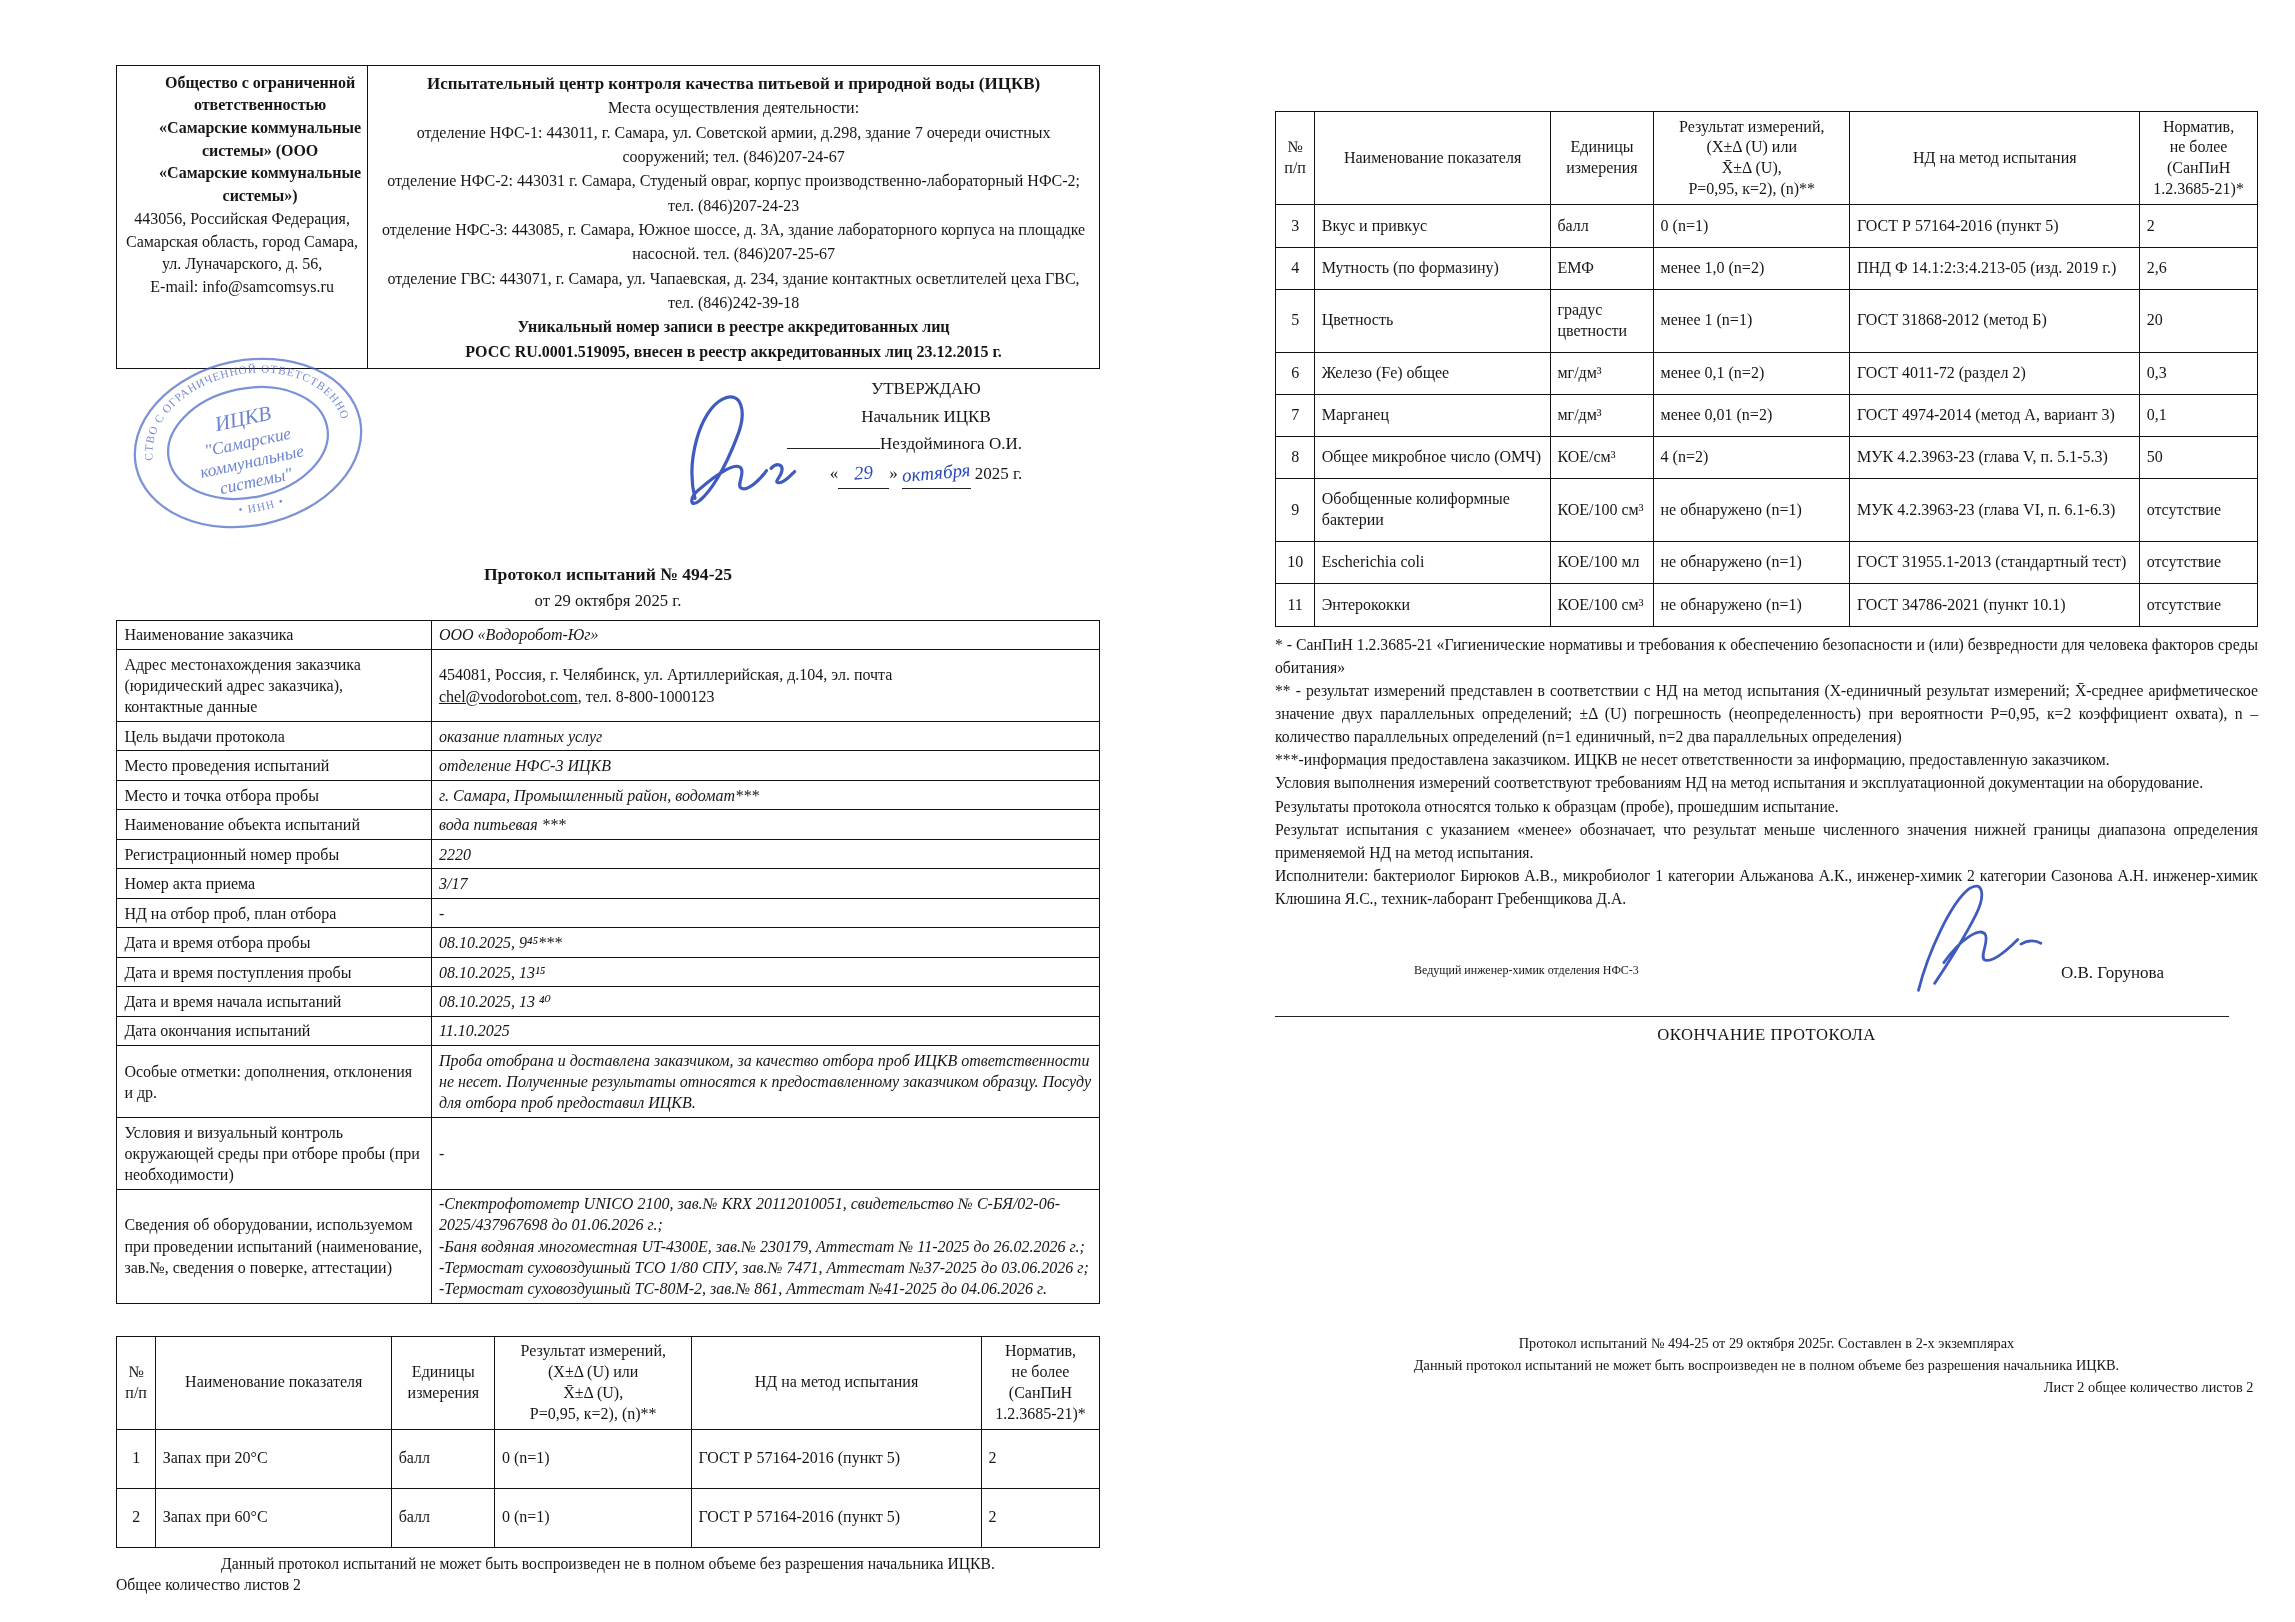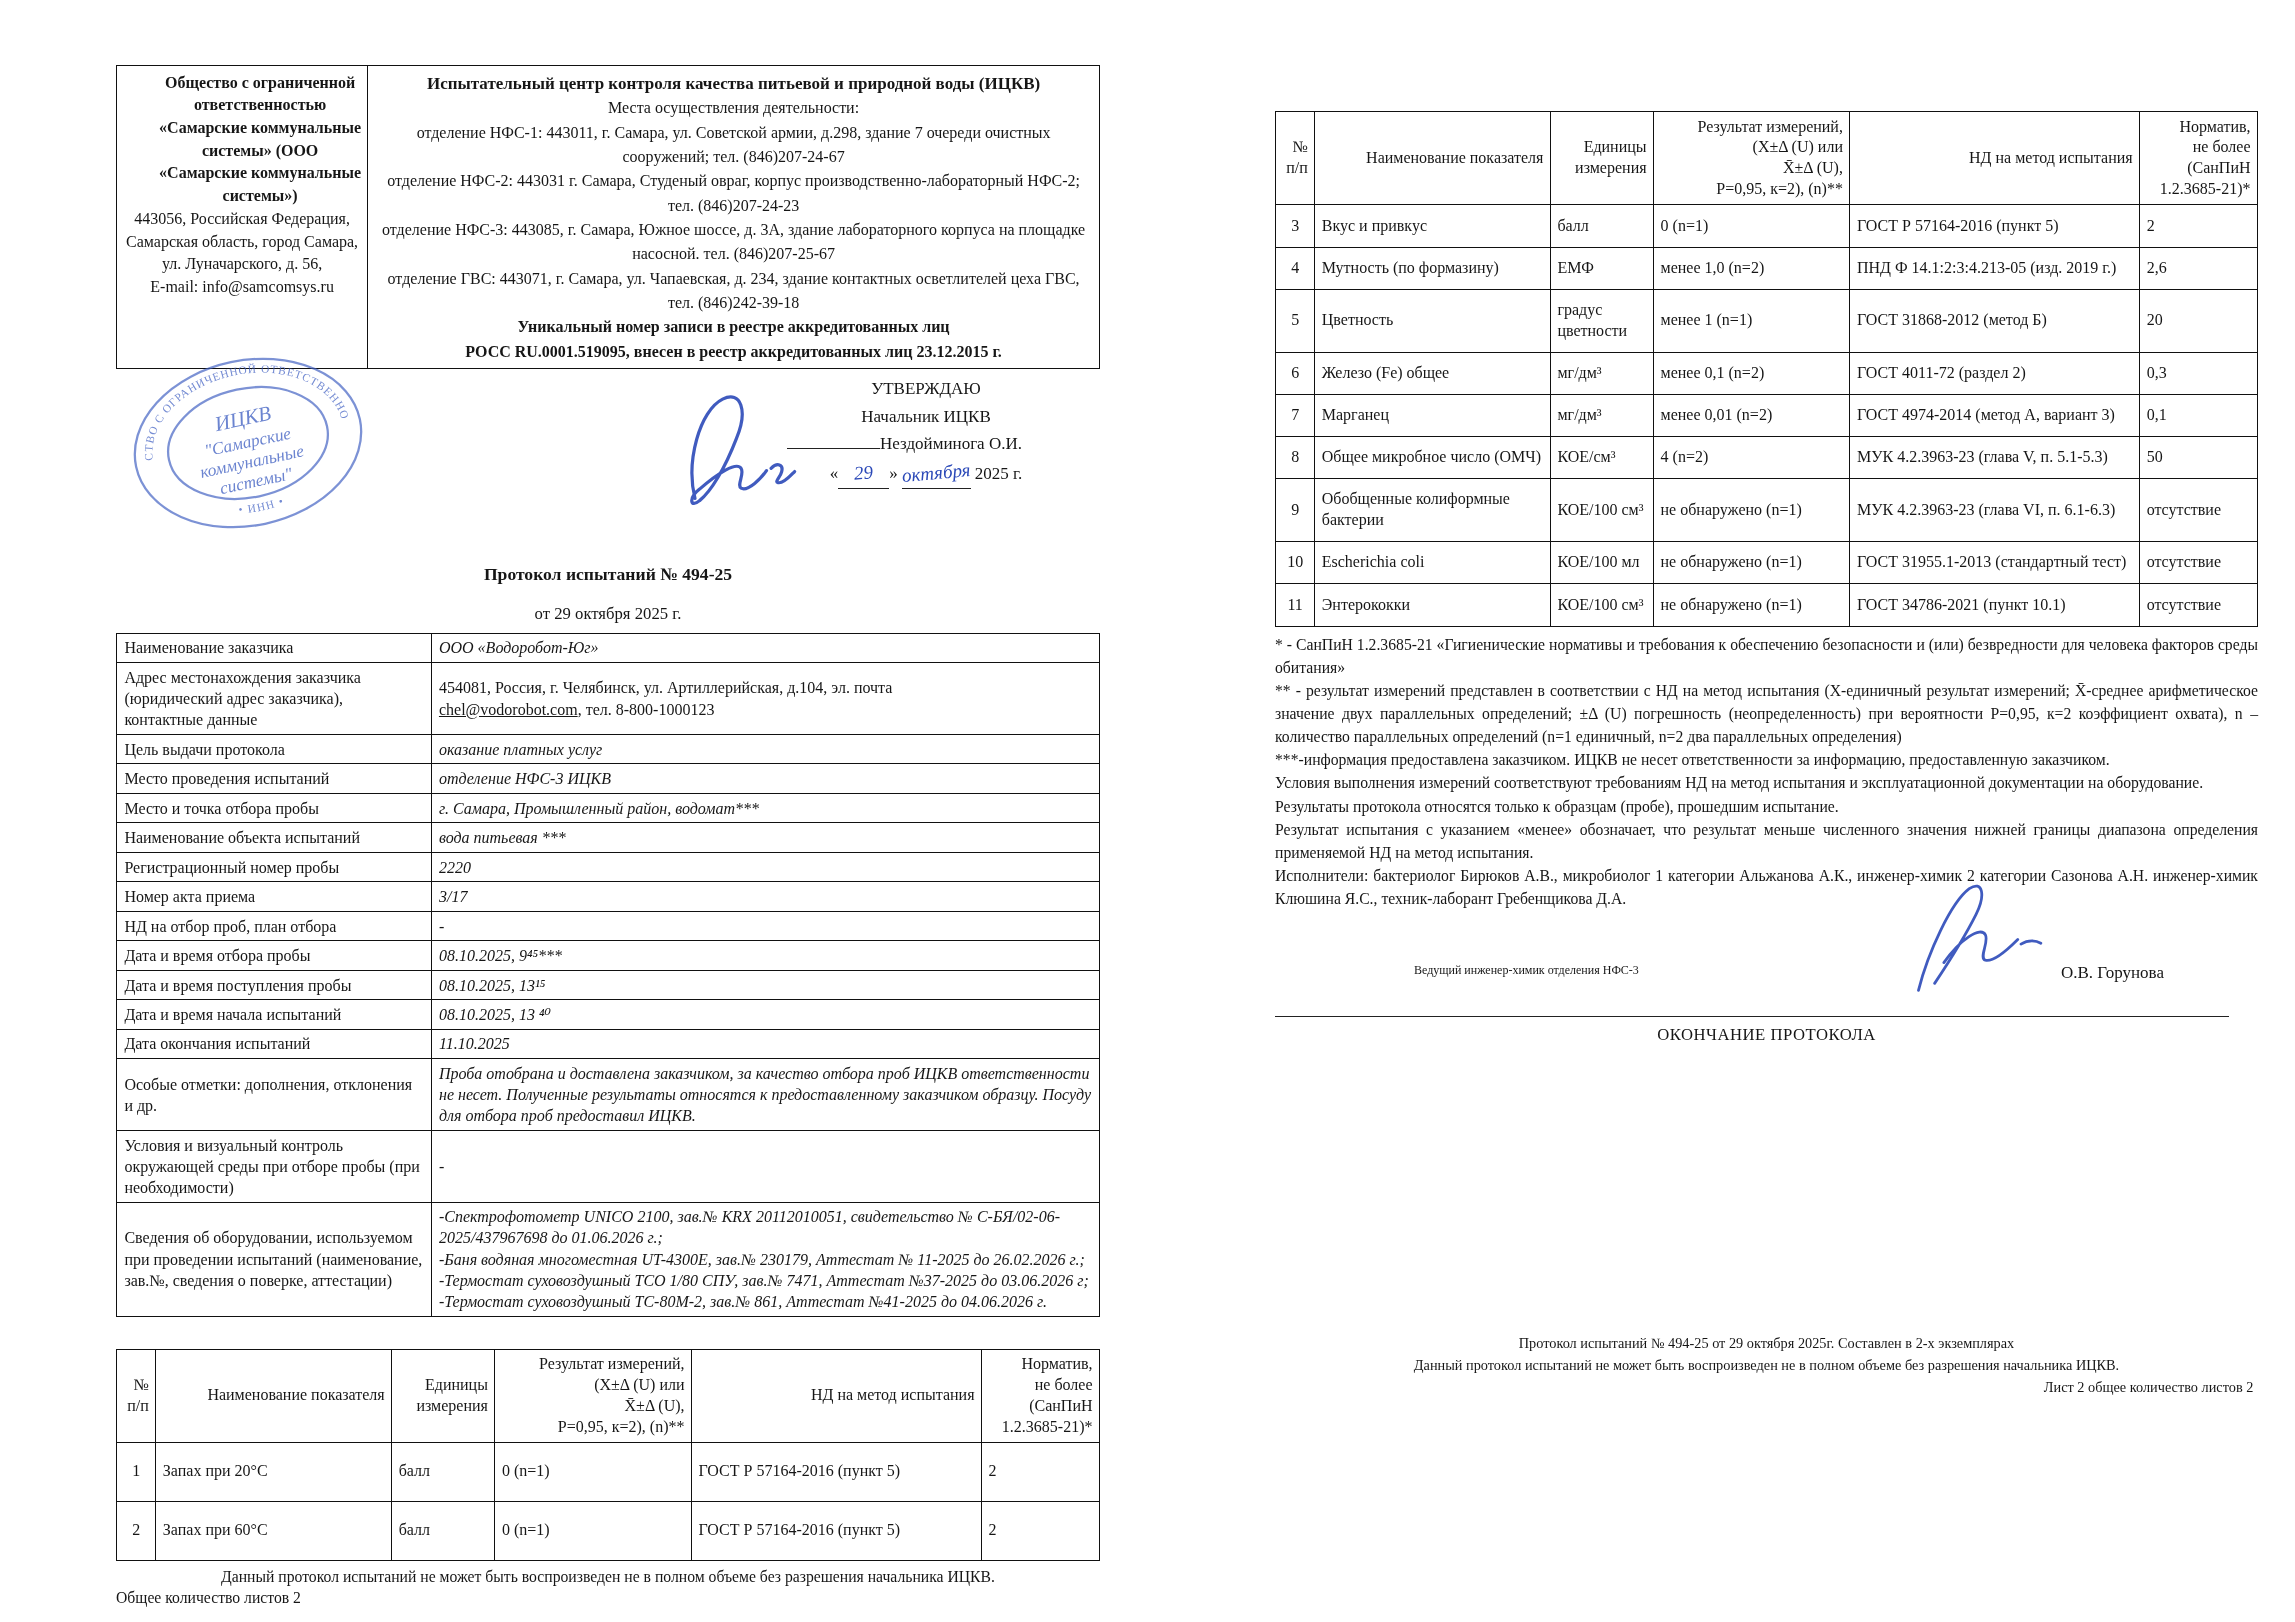--- a/index.html
+++ b/index.html
@@ -29,32 +29,32 @@
             line-height:1.62;text-align:center;}
   .a-name-line{text-align:left;padding-left:74px;}
   .fill-line{display:inline-block;width:93px;border-bottom:1.4px solid #222;}
   .hand{color:#2b49b8;font-style:italic;display:inline-block;transform:rotate(-5deg);font-size:19px;}
   .uline{border-bottom:1.4px solid #222;min-width:51px;text-align:center;display:inline-block;}
   .sig1{position:absolute;left:551px;top:14px;width:222px;height:143px;}
   .sig-stroke{fill:none;stroke:#2b49b8;stroke-linecap:round;stroke-linejoin:round;opacity:.9;}
 
   .ptitle{text-align:center;margin-top:1.9px;}
   .t1{font-weight:bold;font-size:17.6px;margin-top:28px;}
-  .t2{font-size:16.7px;margin-top:19px;}
+  .t2{font-size:16.7px;margin-top:6px;}
 
   
   .details{width:100%;border-collapse:collapse;margin-top:8.3px;font-size:16px;}
   .details td{border:1.9px solid #111;padding:3.7px 7.4px;line-height:1.32;vertical-align:middle;}
   .details td.val{white-space:pre-line;font-style:italic;}
   .email{text-decoration:underline;}
 
   
   .results{width:100%;border-collapse:collapse;font-size:16px;}
   .results th,.results td{border:1.9px solid #111;padding:4.6px 6.5px;line-height:1.3;vertical-align:middle;}
-  .results th{font-weight:normal;text-align:right;white-space:pre-line;}
+  .results th{font-weight:normal;text-align:center;white-space:pre-line;}
   .results td.c-num{text-align:center;}
   .r1{margin-top:32px;}
   .r1 tbody td{padding-top:18.5px;padding-bottom:18.5px;}
   .r2 tbody td{padding-top:10.2px;padding-bottom:10.2px;}
 
   .foot1{margin-top:7.4px;font-size:15.7px;text-align:center;}
   .foot1 .fl2{text-align:left;padding-right:21px;margin-top:2.8px;}
 
   
   .footnotes{margin-top:6.5px;font-size:15.7px;line-height:1.47;}

